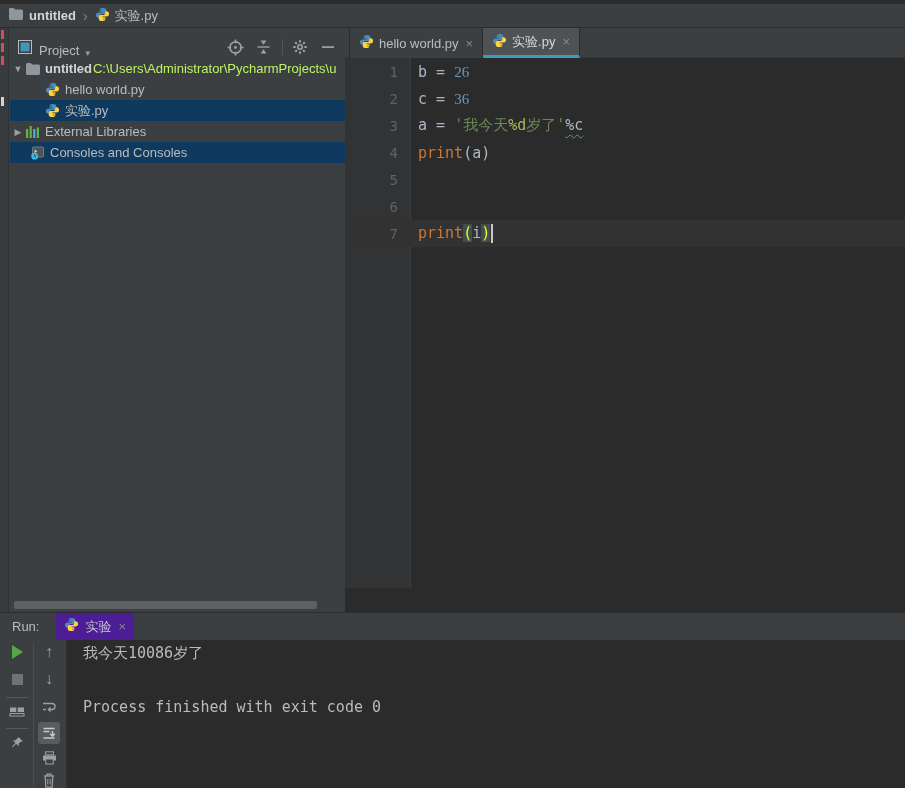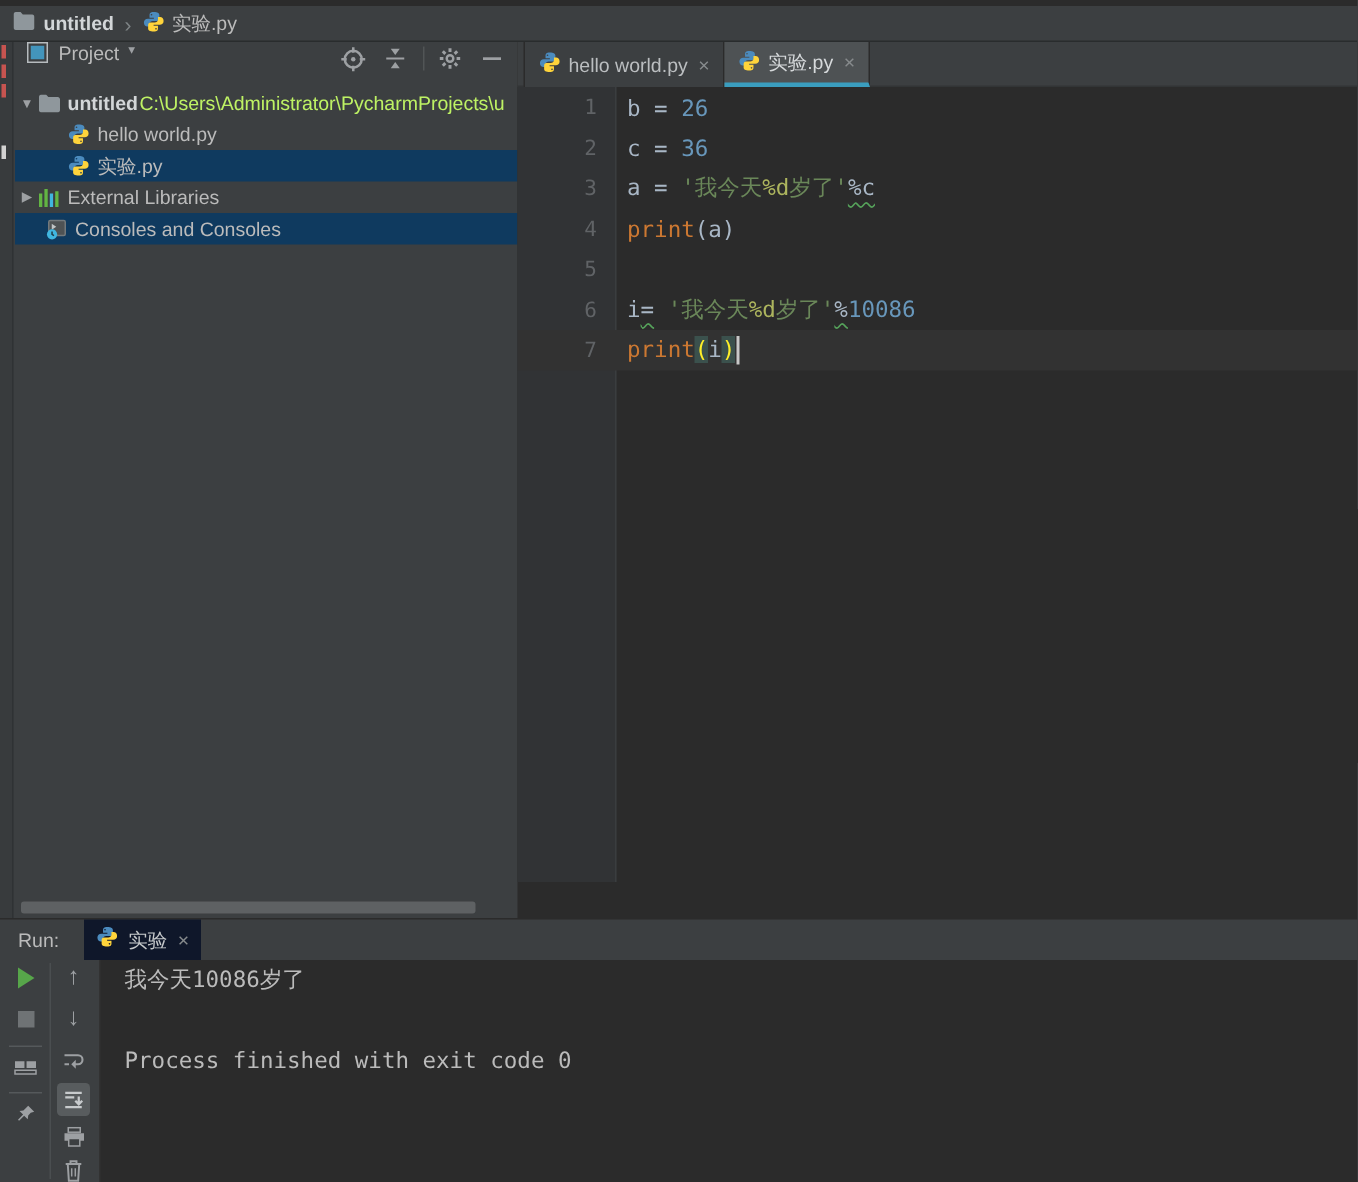--- a/index.html
+++ b/index.html
@@ -20,21 +20,21 @@
   #breadcrumb .proj{font-weight:bold;color:#D3D6D8;margin-left:6px;}
   #breadcrumb .file{margin-left:5px;}
 
   
   #stripe{position:absolute;left:0;top:28px;width:9px;height:584px;background:#383B3D;border-right:1px solid #2F3234;box-sizing:border-box;}
   #stripe .mark-red{position:absolute;left:1px;width:3px;height:9px;background:#C75450;}
   #stripe .mark-white{position:absolute;left:1px;width:3px;height:9px;background:#D2D2D2;}
 
   
   #project-panel{position:absolute;left:10px;top:28px;width:335px;height:584px;background:#3C3F41;}
-  #proj-header{height:30px;display:flex;align-items:flex-start;padding-left:8px;box-sizing:border-box;}
+  #proj-header{height:30px;display:flex;align-items:flex-end;padding-left:8px;box-sizing:border-box;}
   #proj-header .title{color:#BBBBBB;font-size:13px;margin-left:7px;}
   #proj-header .caret{color:#9DA0A3;font-size:9px;margin-left:6px;}
   #proj-header .spacer{flex:1;}
   .hbtn{width:22px;height:22px;display:flex;align-items:center;justify-content:center;margin-right:6px;}
   .vsep{width:1px;height:16px;background:#515556;margin:0 6px 0 2px;}
   #tree{position:absolute;left:0;top:30px;right:0;}
   .trow{height:21px;display:flex;align-items:center;font-size:13px;color:#BBBBBB;white-space:nowrap;overflow:hidden;cursor:default;}
   .trow.selected{background:#0F3A5F;}
   .trow .arrow{color:#9DA0A3;font-size:9px;width:12px;flex:none;text-align:center;}
   .trow .ticon{width:17px;flex:none;display:flex;align-items:center;justify-content:center;margin-right:4px;}
@@ -51,33 +51,33 @@
   .etab .lbl{margin-left:5px;}
   .etab .close{color:#878B8D;font-size:13px;margin-left:7px;}
   .etab.active{background:#4E5254;color:#D6D9DB;border-bottom:3px solid #3A9DBE;}
   #gutter-bg{position:absolute;left:0;top:30px;width:65px;height:530px;background:#313335;border-right:1px solid #3A3D3F;box-sizing:content-box;}
   #code-rows{position:absolute;left:0;top:30px;right:0;}
   .crow{height:27px;display:flex;align-items:center;font-size:15px;}
   .crow.caret-line{background:#323232;}
   .crow .ln{width:53px;flex:none;text-align:right;color:#606366;font-size:14px;}
   .crow .code{margin-left:20px;white-space:pre;}
   .tk-plain{color:#A9B7C6;}
-  .tk-number{color:#6897BB;}
+  .tk-number{color:#6897BB;font-family:Liberation Serif, serif;}
   .tk-string{color:#6A8759;}
   .tk-format{color:#ADB55E;}
   .tk-keyword{color:#CC7832;}
   .wavy{text-decoration-line:underline;text-decoration-style:wavy;text-decoration-color:#55A35A;text-decoration-thickness:1px;text-underline-offset:4px;}
   .brace{background:#3B514D;color:#FFEF28;}
   .caret-bar{display:inline-block;width:2px;height:19px;background:#C8C8C8;vertical-align:middle;margin-left:1px;}
 
   
   #run-panel{position:absolute;left:0;top:612px;width:905px;height:176px;background:#3C3F41;border-top:1px solid #2B2B2B;box-sizing:border-box;}
   #run-header{height:27px;display:flex;align-items:center;padding-left:12px;}
   #run-header .rlabel{color:#BBBBBB;font-size:13px;}
-  #run-tab{display:flex;align-items:center;margin-left:17px;height:27px;padding:0 8px;background:#0f172a;}
+  #run-tab{display:flex;align-items:center;margin-left:17px;height:27px;padding:0 8px;background:#4c1d95;}
   #run-tab .lbl{color:#C6C9CB;font-size:13px;margin-left:6px;}
   #run-tab .close{color:#878B8D;font-size:13px;margin-left:7px;}
   #run-toolbar{position:absolute;left:0;top:27px;width:66px;bottom:0;}
   #run-toolbar .colsep{position:absolute;left:33px;top:2px;bottom:2px;width:1px;background:#4A4E50;}
   #run-toolbar .hsep{position:absolute;width:22px;height:1px;background:#55595B;left:6px;}
   .tbtn{position:absolute;width:22px;height:22px;display:flex;align-items:center;justify-content:center;}
   .tbtn.toggled{background:#585C5E;border-radius:3px;}
   .play-tri{width:0;height:0;border-left:11px solid #57A64A;border-top:7px solid transparent;border-bottom:7px solid transparent;}
   .stop-sq{width:11px;height:11px;background:#6F7375;}
   .garrow{color:#9DA0A3;font-size:16px;line-height:1;}
@@ -242,21 +242,20 @@
       <div class="crow mono">
         <span class="ln mono">4</span>
         <span class="code"><span class="tk-keyword">print</span><span class="tk-plain">(a)</span></span>
       </div>
       <div class="crow mono">
         <span class="ln mono">5</span>
         <span class="code"></span>
       </div>
       <div class="crow mono">
         <span class="ln mono">6</span>
-        <span class="code"><span class="tk-plain">i</span><span class="tk-plain wavy">=</span><span class="tk-plain"> </span><span class="tk-string">'我今天</span><span class="tk-format">%d</span><span class="tk-string">岁了'</span><span class="tk-plain wavy">%</span><span class="tk-number">10086</span></span>
       </div>
       <div class="crow mono caret-line">
         <span class="ln mono">7</span>
         <span class="code"><span class="tk-keyword">print</span><span class="tk-plain brace">(</span><span class="tk-plain">i</span><span class="tk-plain brace">)</span><span class="caret-bar"></span></span>
       </div>
     </div>
 </div>
 
 <div id="run-panel">
   <div id="run-header">

